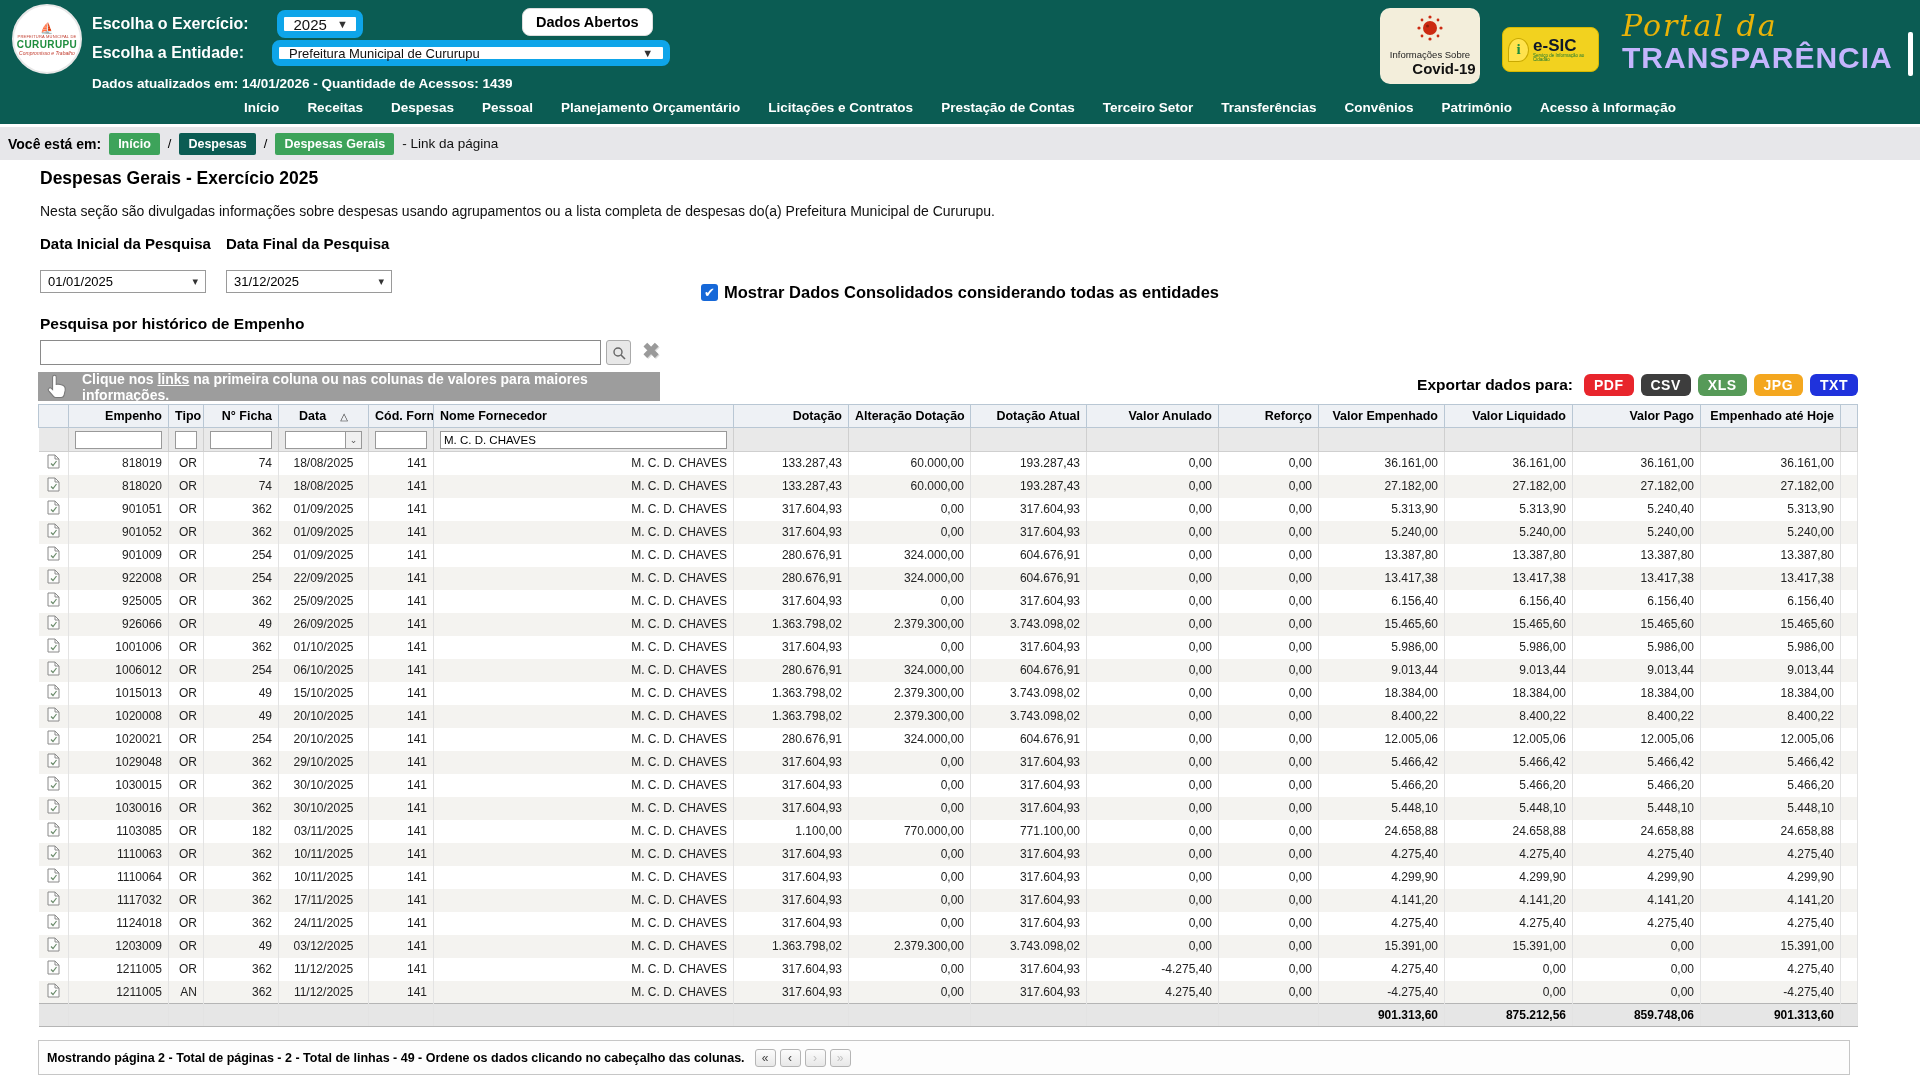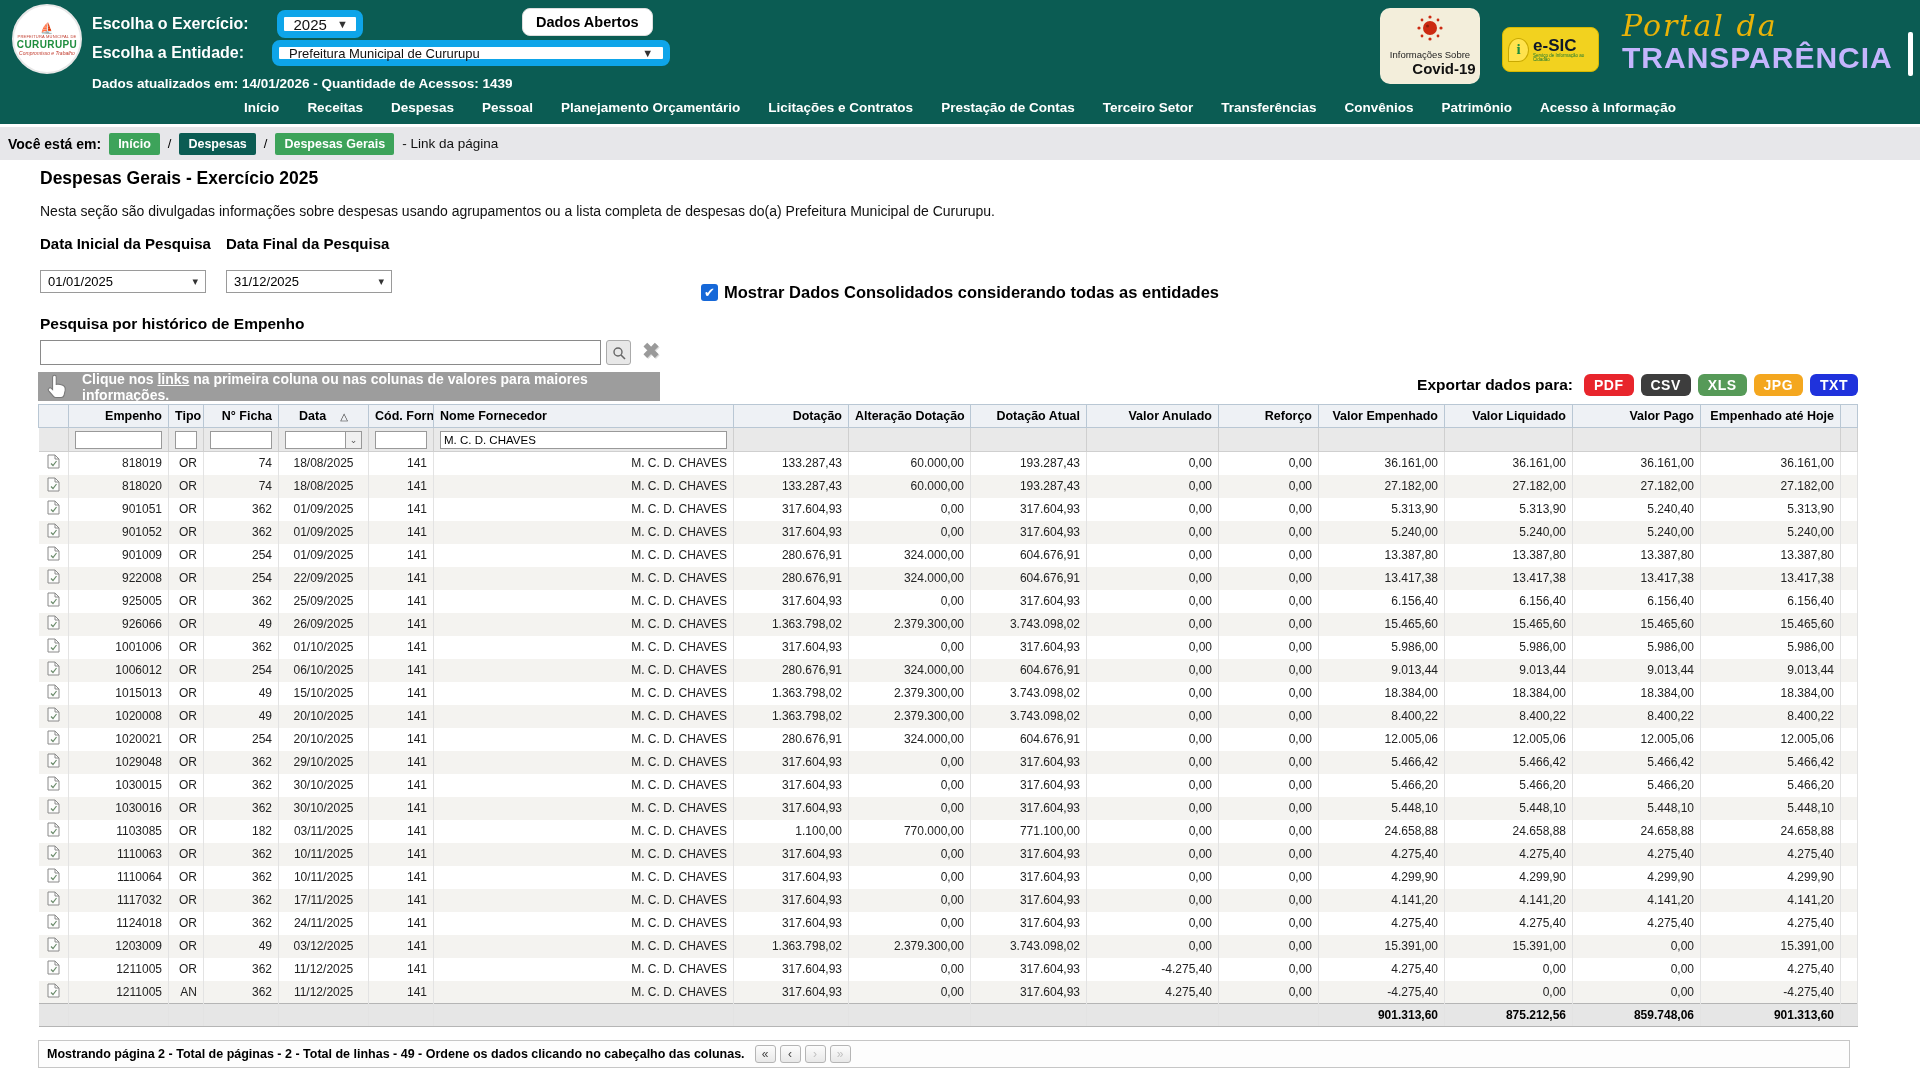--- a/index.html
+++ b/index.html
@@ -113,21 +113,21 @@
   tr.data-row { background:#fff; }
   tr.data-row.alt { background:#f4f3f0; }
   td.al { text-align:right; } td.ar { text-align:right; } td.ac { text-align:center; }
   th.hl { text-align:left; } th.hr { text-align:right; } th.hc { text-align:center; }
   .row-icon { display:inline-block; cursor:pointer; }
   .sort-glyph { font-size:10px; margin-left:14px; color:#333; font-weight:normal; }
   tr.totals-row td { background:#e6e6e6; border-top:1px solid #b5b5b5; border-bottom:1px solid #b5b5b5;
     font-weight:bold; color:#000; }
 
   
-  .footbar { position:absolute; left:38px; top:1040px; width:1812px; height:28px;
+  .footbar { position:absolute; left:38px; top:1040px; width:1812px; height:35px;
     border:1px solid #c6c6c6; background:#fdfdfd; display:flex; align-items:center;
     padding:0 8px; gap:10px; }
   .foot-status { font-size:12.5px; font-weight:bold; color:#000; }
   .pager { display:flex; gap:4px; }
   .pg-btn { width:21px; height:18px; border:1px solid #b5b5b5; border-radius:3px;
     background:linear-gradient(#fcfcfc,#e8e8e8); font-size:12px; line-height:16px;
     text-align:center; cursor:pointer; }
   .pg-btn.on { color:#444; }
   .pg-btn.off { color:#c2c2c2; cursor:default; }
 </style>

